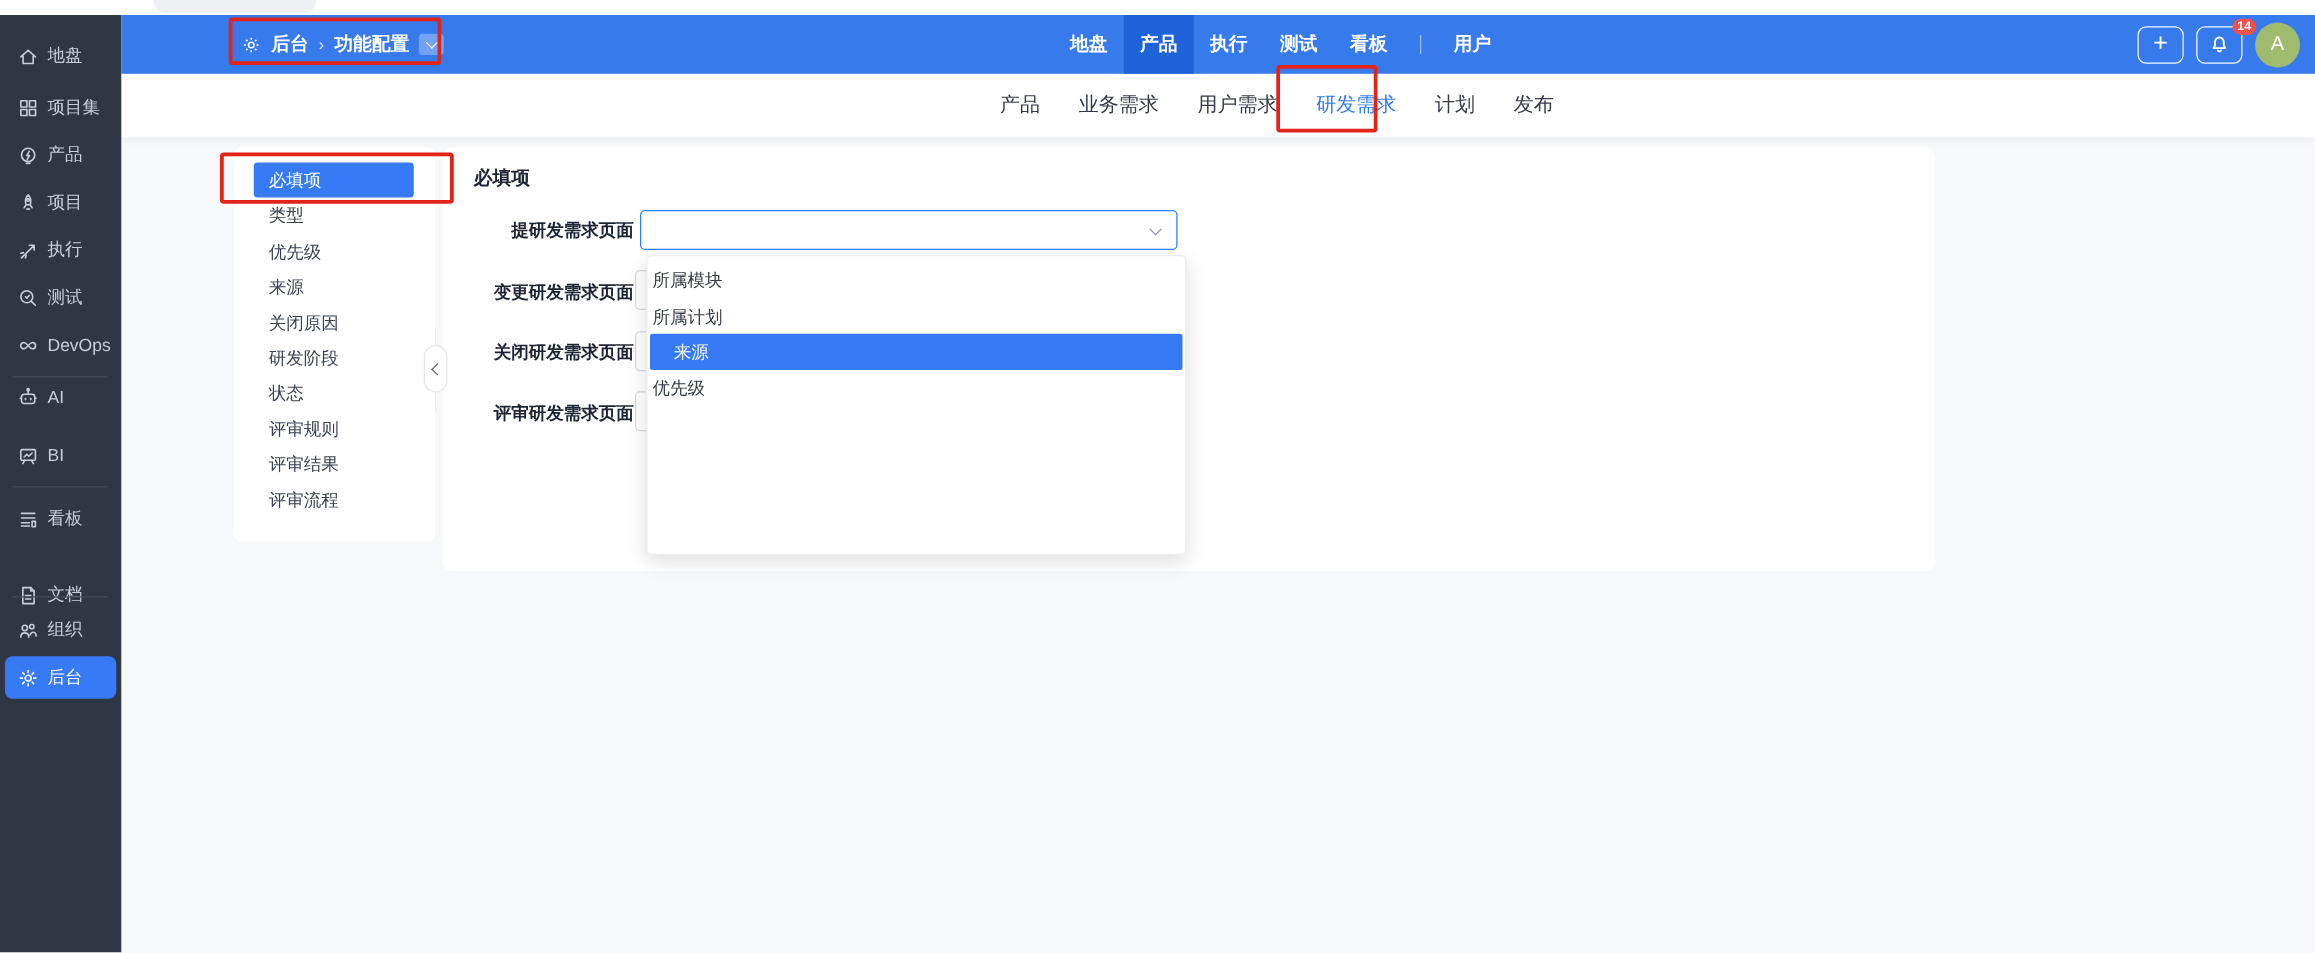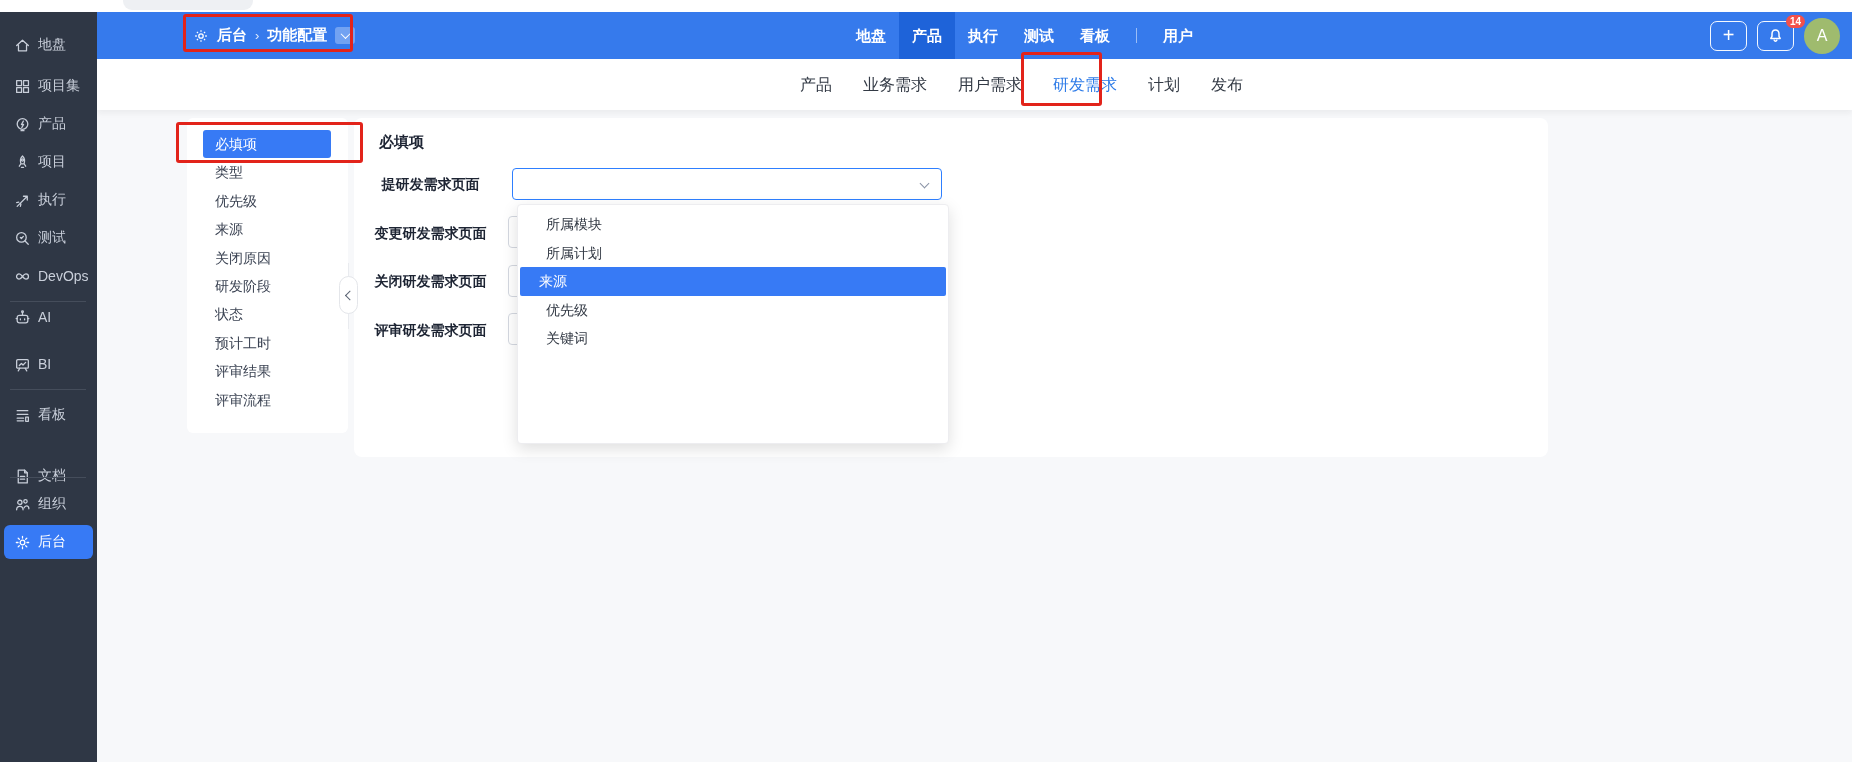--- a/index.html
+++ b/index.html
@@ -78,34 +78,34 @@
   #collapse-handle { left:339px; top:276px; width:19px; height:38px; background:#fff;
     border:1px solid #e4e6ea; border-radius:10px; display:flex; align-items:center;
     justify-content:center; cursor:pointer; z-index:8; }
   .chev.left { border-color:#5a6372; transform:rotate(135deg) translate(-1px,-1px); }
 
   
   #main-panel { left:354px; top:118px; width:1194px; height:339px; background:#fff;
     border-radius:8px; z-index:3; }
   #main-heading { position:absolute; left:25px; top:15px; font-size:15px; font-weight:bold;
     color:#1d2433; }
-  .form-label { position:absolute; left:0; width:153px; text-align:center; font-size:14px;
+  .form-label { position:absolute; left:0; width:153px; text-align:right; font-size:14px;
     font-weight:bold; color:#1d2433; white-space:nowrap; }
   .select-box { position:absolute; width:430px; height:32px; background:#fff;
     border:1px solid #d4d8e0; border-radius:4px; cursor:pointer; }
   .select-box.focused { left:158px; top:50px; border:1px solid #2e7fff; z-index:6; }
   .select-chev { position:absolute; right:13px; top:11px; width:7px; height:7px;
     border-right:1.5px solid #8a93a6; border-bottom:1.5px solid #8a93a6;
     transform:rotate(45deg); }
 
   
   #dropdown { position:absolute; left:163px; top:86px; width:432px; height:240px;
     background:#fff; border:1px solid #ededf0; border-radius:4px;
     box-shadow:0 5px 16px rgba(0,0,0,.13); z-index:12; padding-top:5px; }
-  .dd-option { height:28.6px; line-height:28.6px; padding-left:28px; font-size:14px;
+  .dd-option { height:28.6px; line-height:28.6px; padding-left:4px; font-size:14px;
     color:#333a45; cursor:pointer; white-space:nowrap; }
   .dd-option.selected { background:#377af5; color:#fff; margin:0 2px; padding-left:19px;
     border-radius:2px; }
 
   
   .red-box { border:3px solid #e2231a; border-radius:3px; z-index:60; pointer-events:none; }
   #red-box-breadcrumb { left:183px; top:14px; width:170px; height:38px; }
   #red-box-subtab    { left:1021px; top:52px; width:81px; height:54px; }
   #red-box-panel     { left:176px; top:122px; width:187px; height:41px; }
 </style>
@@ -291,21 +291,21 @@
   </div>
 
   <div id="left-panel" class="abs">
     <div class="lp-item active" style="top:12px">必填项</div>
     <div class="lp-item" style="top:40.4px">类型</div>
     <div class="lp-item" style="top:68.8px">优先级</div>
     <div class="lp-item" style="top:97.2px">来源</div>
     <div class="lp-item" style="top:125.6px">关闭原因</div>
     <div class="lp-item" style="top:154px">研发阶段</div>
     <div class="lp-item" style="top:182.4px">状态</div>
-    <div class="lp-item" style="top:210.8px">预计工时</div>
+    <div class="lp-item" style="top:210.8px">评审规则</div>
     <div class="lp-item" style="top:239.2px">评审结果</div>
     <div class="lp-item" style="top:267.6px">评审流程</div>
   </div>
 
   <div id="collapse-line" class="abs"></div>
   <div id="collapse-handle" class="abs">
     <span class="chev left"></span>
   </div>
 
   <div id="main-panel" class="abs">
@@ -328,21 +328,20 @@
     </div>
     <div class="select-box" style="left:154px; top:195px;">
       <span class="select-chev"></span>
     </div>
 
     <div id="dropdown">
       <div class="dd-option">所属模块</div>
       <div class="dd-option">所属计划</div>
       <div class="dd-option selected">来源</div>
       <div class="dd-option">优先级</div>
-      <div class="dd-option">关键词</div>
     </div>
   </div>
 
   <div id="red-box-breadcrumb" class="abs red-box"></div>
   <div id="red-box-subtab" class="abs red-box"></div>
   <div id="red-box-panel" class="abs red-box"></div>
 
 </div>
 
 </body></html>

